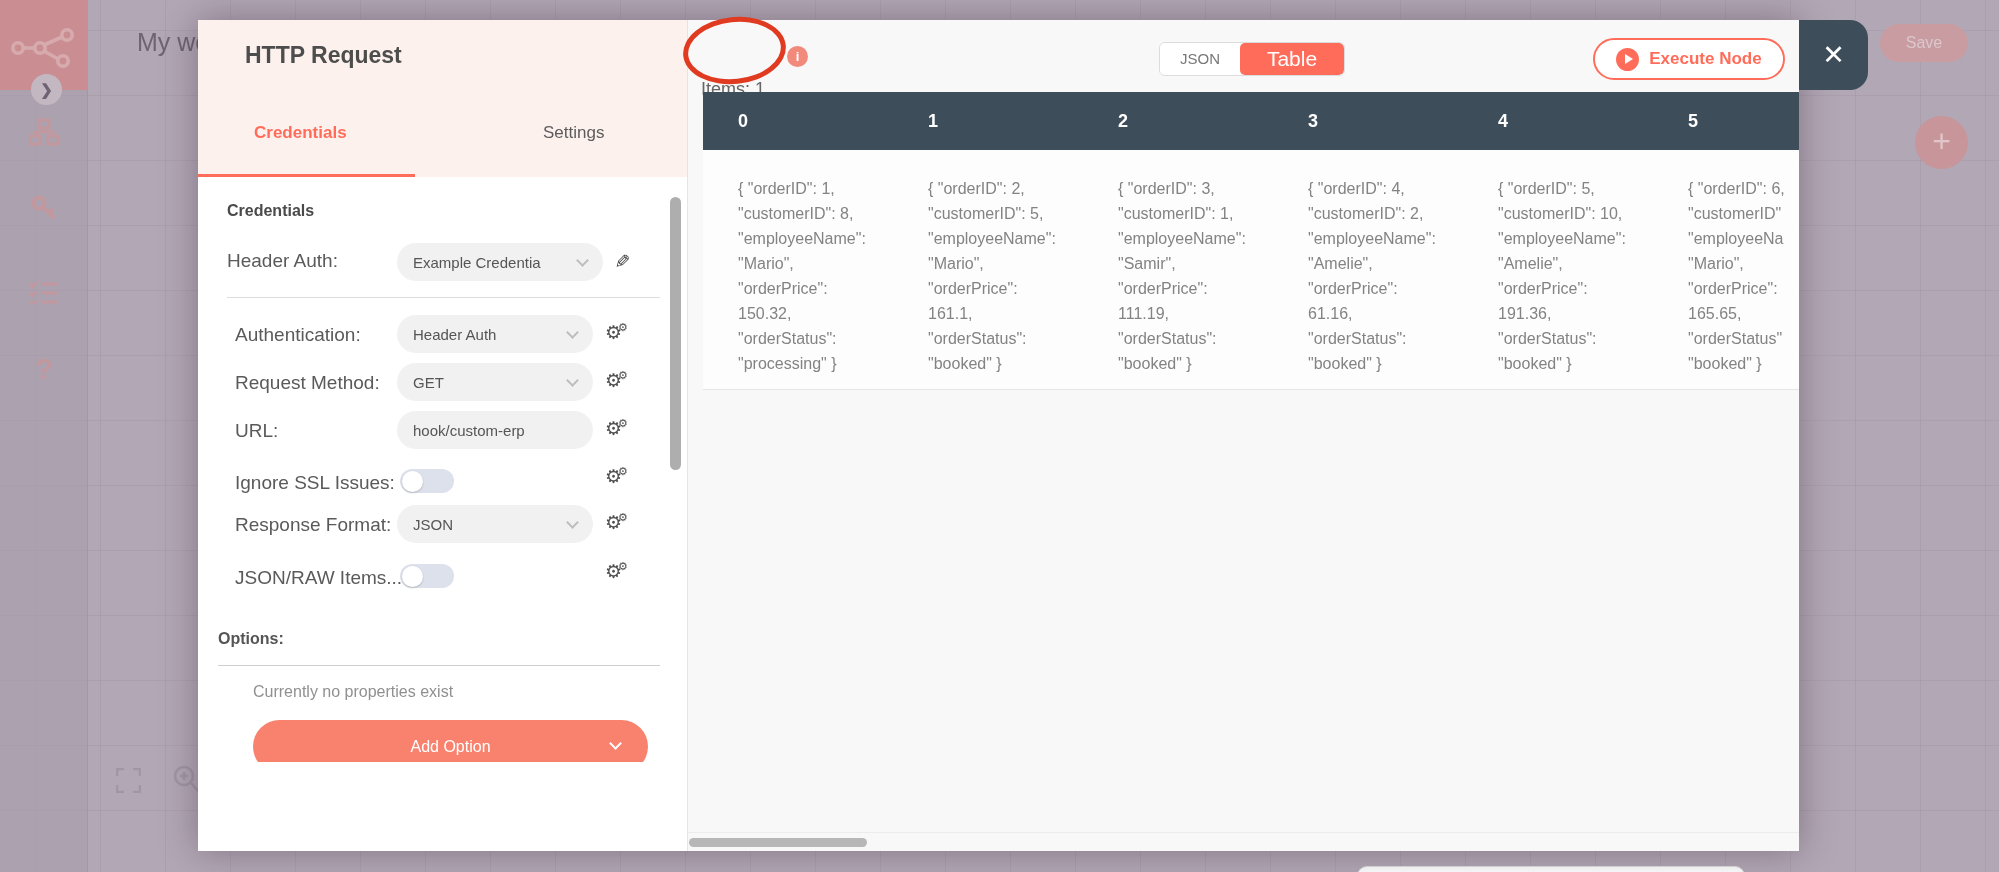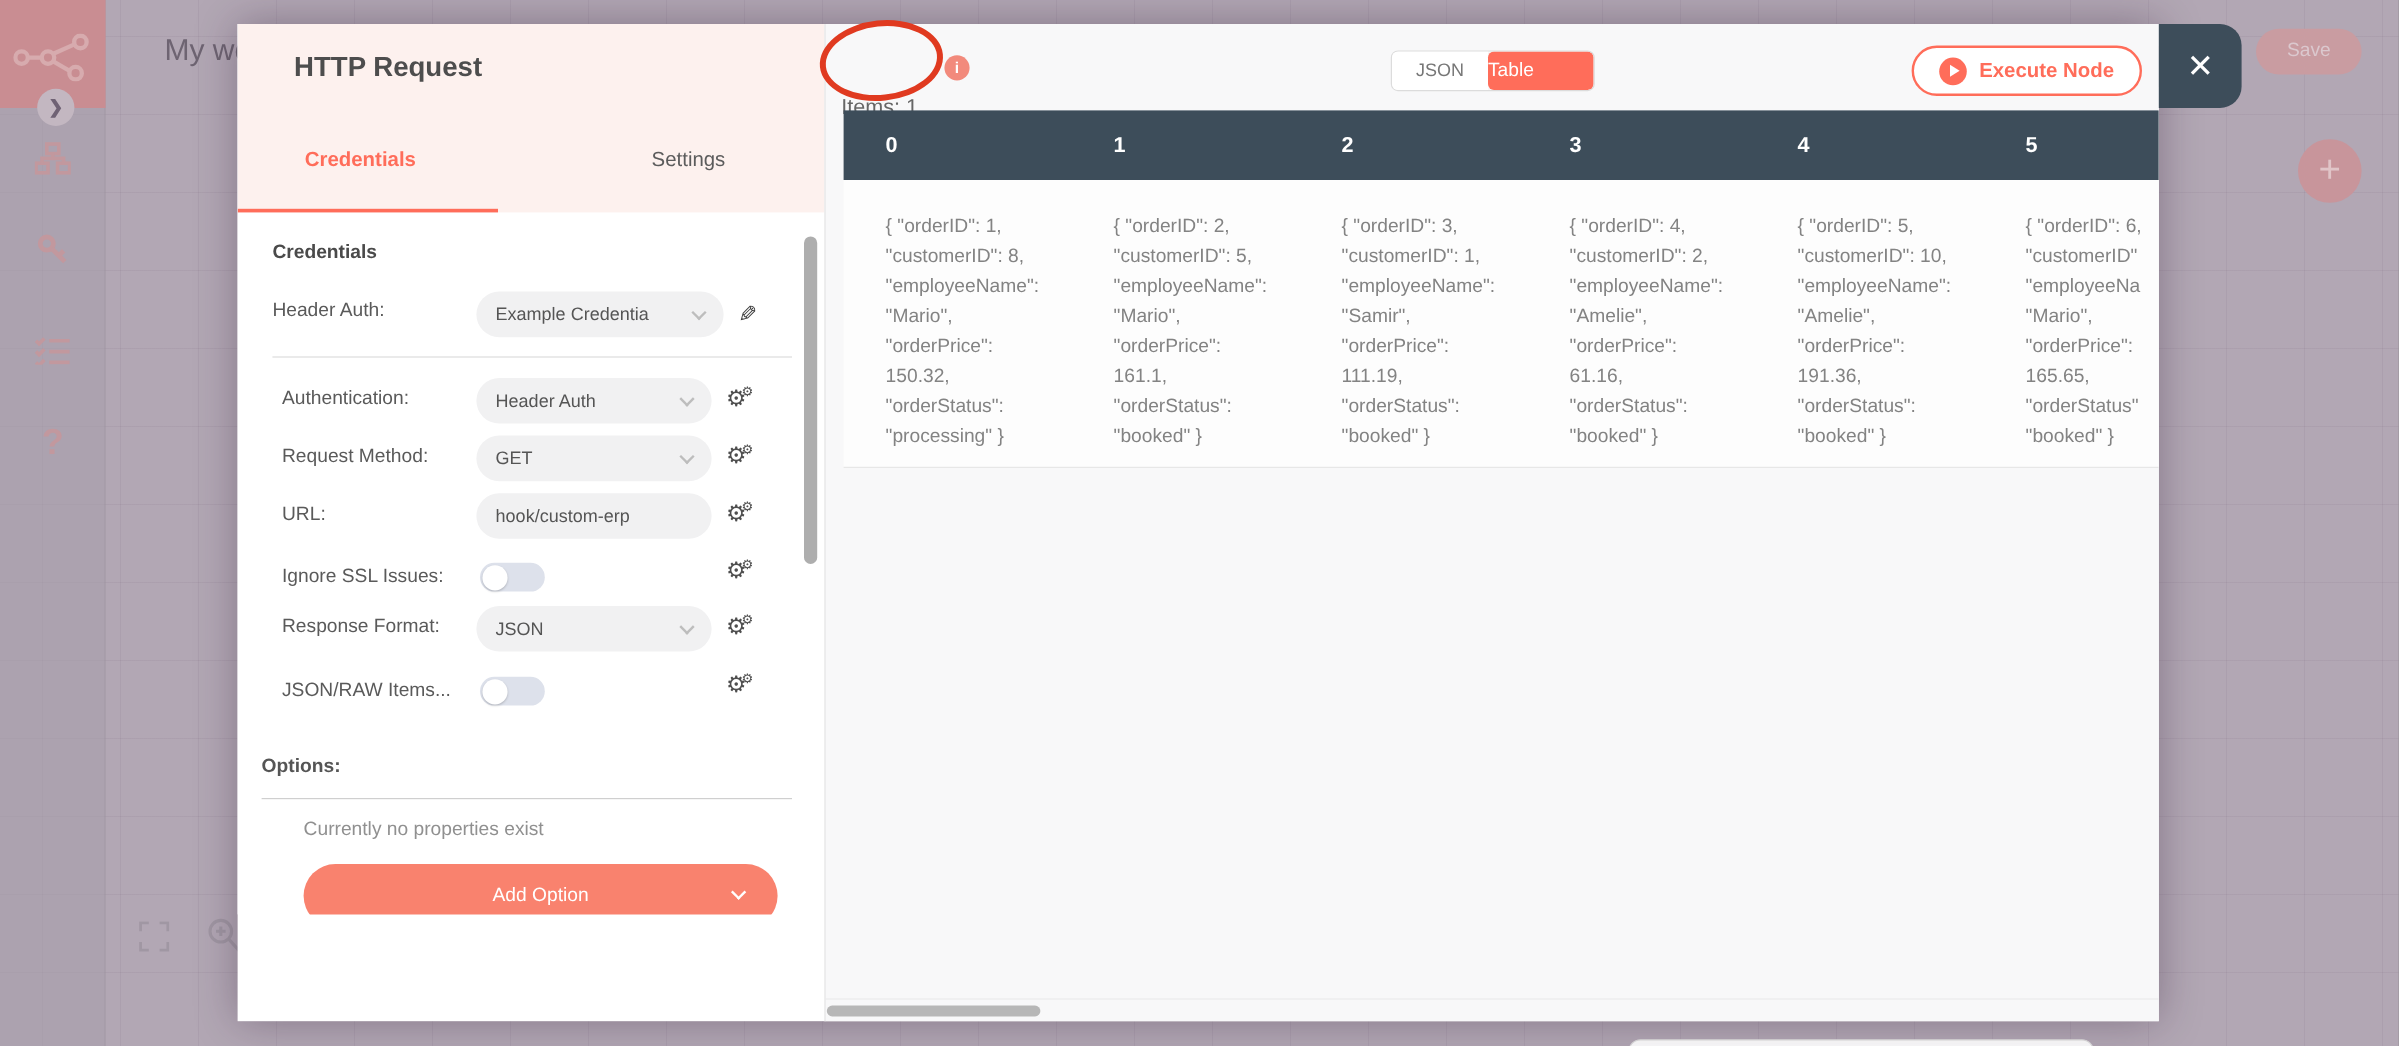--- a/index.html
+++ b/index.html
@@ -30,21 +30,21 @@
 
   
   .lpanel{position:absolute;left:0;top:0;width:489px;height:742px;background:#fff;overflow:hidden;}
   .lpanel-head{position:absolute;left:0;top:0;width:489px;height:157px;background:#fdf1ee;}
   .node-title{position:absolute;left:47px;top:22px;font-size:23px;font-weight:bold;color:#4d4d4d;}
   .tab{position:absolute;top:103px;font-size:17px;cursor:pointer;}
   .tab.param{left:56px;color:#ff6d5a;font-weight:bold;}
   .tab.sett{left:345px;color:#5c5c5c;}
   .tab-underline{position:absolute;left:0;top:154px;width:217px;height:3px;background:#ff6d5a;}
   .sec-label{position:absolute;font-size:16px;font-weight:bold;color:#4a4a4a;}
-  .f-label{position:absolute;font-size:16px;color:#5a5a5a;white-space:nowrap;}
+  .f-label{position:absolute;font-size:19px;color:#5a5a5a;white-space:nowrap;}
   .pill{position:absolute;height:38px;border-radius:19px;background:#f1f1f2;color:#555;font-size:15px;
     display:flex;align-items:center;padding:0 16px;cursor:pointer;}
   .pill .val{flex:1;white-space:nowrap;overflow:hidden;}
   .chev{width:9px;height:9px;border-right:2px solid #bdbdbd;border-bottom:2px solid #bdbdbd;transform:rotate(45deg);margin-top:-4px;flex:none;}
   .gears{position:absolute;font-family:"DejaVu Sans",sans-serif;font-size:19px;color:#4f4f4f;line-height:19px;}
   .gears .g2{position:absolute;left:13px;top:-5px;font-size:11px;}
   .pencil{position:absolute;font-family:"DejaVu Sans",sans-serif;font-size:19px;color:#3c3c3c;transform:rotate(90deg);}
   .toggle{position:absolute;width:54px;height:24px;border-radius:12px;background:#dde1eb;cursor:pointer;}
   .toggle .knob{position:absolute;left:2px;top:1.5px;width:21px;height:21px;border-radius:50%;background:#fff;box-shadow:0 1px 2px rgba(0,0,0,0.2);}
   .divider{position:absolute;height:1px;background:#ddd;}
@@ -54,21 +54,21 @@
   .add-option .chev{border-color:#fff;position:absolute;right:28px;top:23px;}
   .vthumb{position:absolute;left:472px;top:177px;width:11px;height:273px;border-radius:6px;background:#aeaeae;}
 
   
   .rpanel{position:absolute;left:489px;top:0;width:1112px;height:831px;background:#f8f8f9;border-left:1px solid #e5e5e5;overflow:hidden;}
   .items-label{position:absolute;left:13px;top:23px;font-size:18px;color:#666;margin-top:36px;}
   .info-ic{position:absolute;left:99px;top:26px;width:21px;height:21px;border-radius:50%;background:#f28a7c;
     color:#fff;font-size:13px;font-weight:bold;text-align:center;line-height:21px;font-style:normal;}
   .seg{position:absolute;left:471px;top:22px;height:34px;border-radius:6px;overflow:hidden;display:flex;border:1px solid #dcdcdc;cursor:pointer;}
   .seg .jbtn{width:80px;background:#fff;color:#777;font-size:15px;text-align:center;line-height:32px;}
-  .seg .tbtn{width:88px;background:#ff6d5a;color:#fff;font-size:16px;line-height:32px;border-radius:5px;}
+  .seg .tbtn{width:104px;background:#ff6d5a;color:#fff;font-size:21px;text-align:center;line-height:32px;border-radius:5px;}
   .exec{position:absolute;left:905px;top:18px;width:192px;height:42px;border-radius:21px;border:2px solid #ff6d5a;background:#fff;
     display:flex;align-items:center;justify-content:center;gap:10px;cursor:pointer;}
   .exec .play{width:23px;height:23px;border-radius:50%;background:#ff6d5a;position:relative;}
   .exec .play::after{content:"";position:absolute;left:9px;top:6px;border-left:8px solid #fff;border-top:5.5px solid transparent;border-bottom:5.5px solid transparent;}
   .exec .lbl{color:#ff6d5a;font-size:17px;font-weight:bold;}
   .thead{position:absolute;left:15px;top:72px;right:0;height:58px;background:#3d4d5a;overflow:hidden;}
   .thead .inner,.tbody .inner{display:flex;width:1140px;}
   .thead .hcell{width:190px;flex:none;padding-left:35px;line-height:58px;color:#fff;font-weight:bold;font-size:18px;}
   .tbody{position:absolute;left:15px;top:130px;right:0;height:240px;background:#fdfdfd;border-bottom:1px solid #e7e7e7;overflow:hidden;}
   .tbody .cell{width:190px;flex:none;padding:26px 10px 0 35px;font-size:16px;line-height:25px;color:#838383;white-space:nowrap;}

